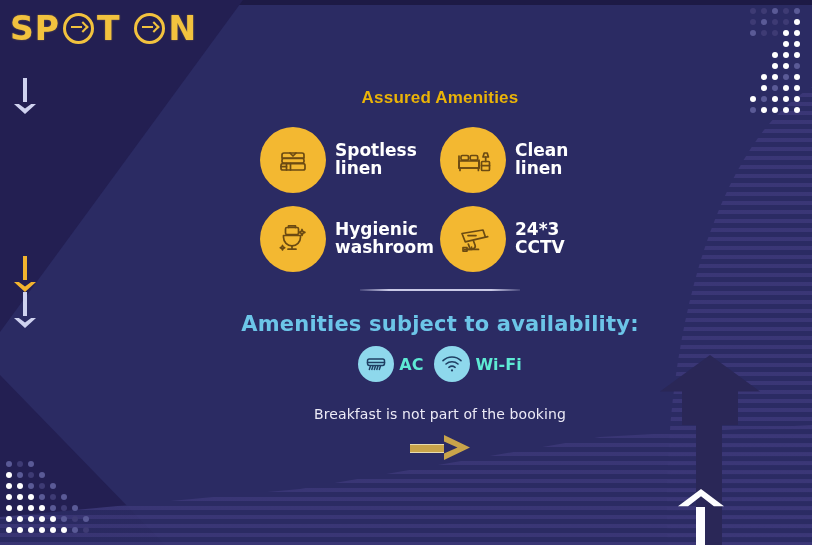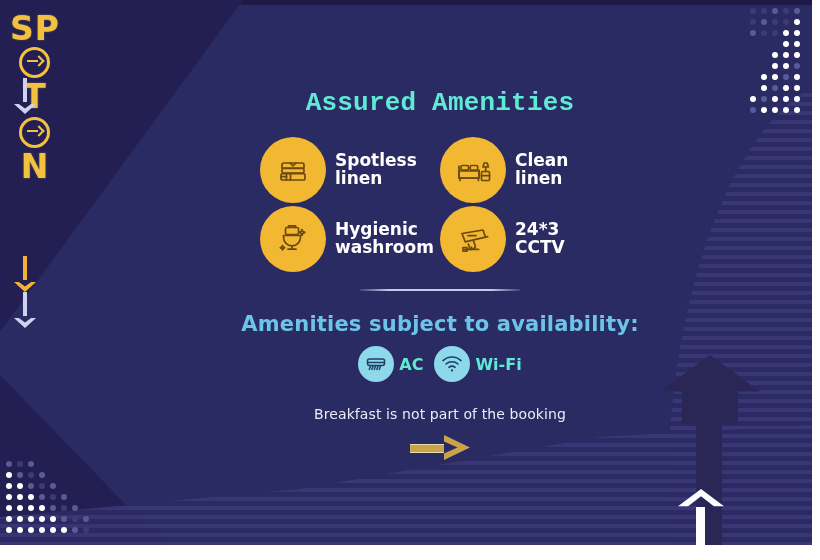--- a/index.html
+++ b/index.html
@@ -170,21 +170,20 @@
     top: 12px;
     font-family: "DejaVu Sans", sans-serif;
     font-size: 33px;
     font-weight: bold;
     letter-spacing: 1px;
     color: #f2c23e;
     display: flex;
     align-items: center;
     gap: 2px;
     text-shadow: 0 0 2px rgba(242,194,62,.45);
-    flex-direction: column;
   }
   .logo .o-arrow {
     position: relative;
     display: inline-block;
     width: 25px;
     height: 25px;
     border: 3px solid #f2c23e;
     border-radius: 50%;
     margin: 0 1px;
   }
@@ -241,33 +240,33 @@
     position: absolute;
     left: 240px;
     top: 0;
     width: 400px;
     height: 545px;
     text-align: center;
   }
 
   .section-title {
     margin-top: 88px;
-    font-family: Liberation Mono, monospace;
-    font-size: 26px;
+    font-family: Liberation Sans, sans-serif;
+    font-size: 17px;
     font-weight: bold;
-    color: #5eead4;
+    color: #eab308;
     letter-spacing: .2px;
   }
 
   .amenity-grid {
     margin: 19px auto 0;
     width: 360px;
     display: grid;
     grid-template-columns: 180px 180px;
-    row-gap: 3px;
+    row-gap: 13px;
   }
   .amenity {
     display: flex;
     align-items: center;
     gap: 9px;
     text-align: left;
   }
   .badge {
     flex: 0 0 auto;
     width: 66px;

